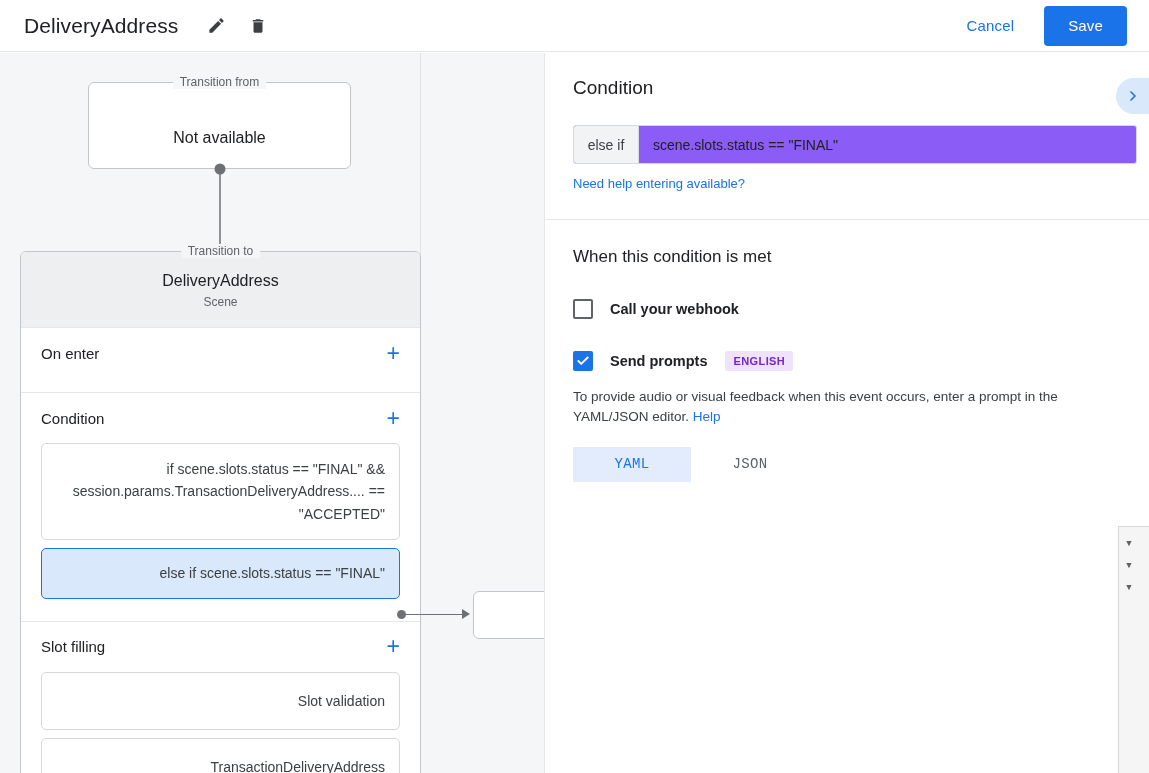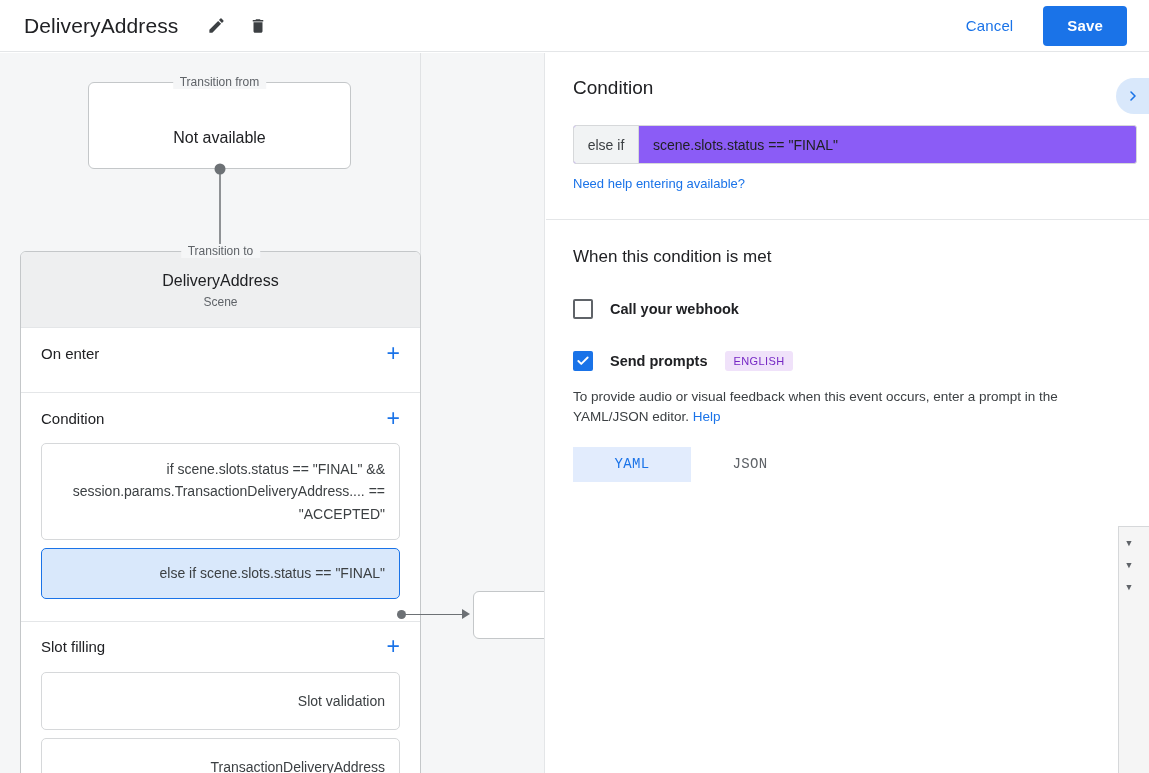--- a/index.html
+++ b/index.html
@@ -39,21 +39,21 @@
   }
   #cancel-button {
     background: none; border: none;
     color: #1a73e8; font-size: 15px;
     font-family: inherit; font-weight: 500;
     padding: 8px 14px; cursor: pointer;
     letter-spacing: 0.15px;
   }
   #save-button {
     background: #1a73e8; border: none; border-radius: 4px;
-    color: #ffffff; font-size: 15px; font-weight: 700;
+    color: #ffffff; font-size: 15px; font-weight: 400;
     font-family: inherit;
     padding: 0 24px; height: 40px; margin-left: 16px;
     cursor: pointer; letter-spacing: 0.15px;
   }
 
   
   #body-wrap {
     position: absolute; left: 0; top: 53px;
     width: 1149px; height: 720px;
   }
@@ -232,21 +232,21 @@
     cursor: pointer; flex: none;
   }
   .cbox.checked { background: #1a73e8; border-color: #1a73e8; }
   .cb-label {
     margin-left: 17px; font-size: 14.5px;
     color: #202124; font-weight: 700;
   }
   #lang-badge {
     margin-left: 18px;
     background: #f0e2fa; color: #7527c4;
-    font-size: 11px; font-weight: 400;
+    font-size: 11px; font-weight: 700;
     letter-spacing: 0.4px;
     padding: 4px 8px; border-radius: 3px;
   }
   #prompt-desc {
     margin-top: 16px; font-size: 13.5px; color: #3c4043;
     line-height: 1.5; width: 556px;
   }
   #prompt-help-link { color: #1a73e8; text-decoration: none; cursor: pointer; }
 
   #editor-tabs { display: flex; margin-top: 19px; }

